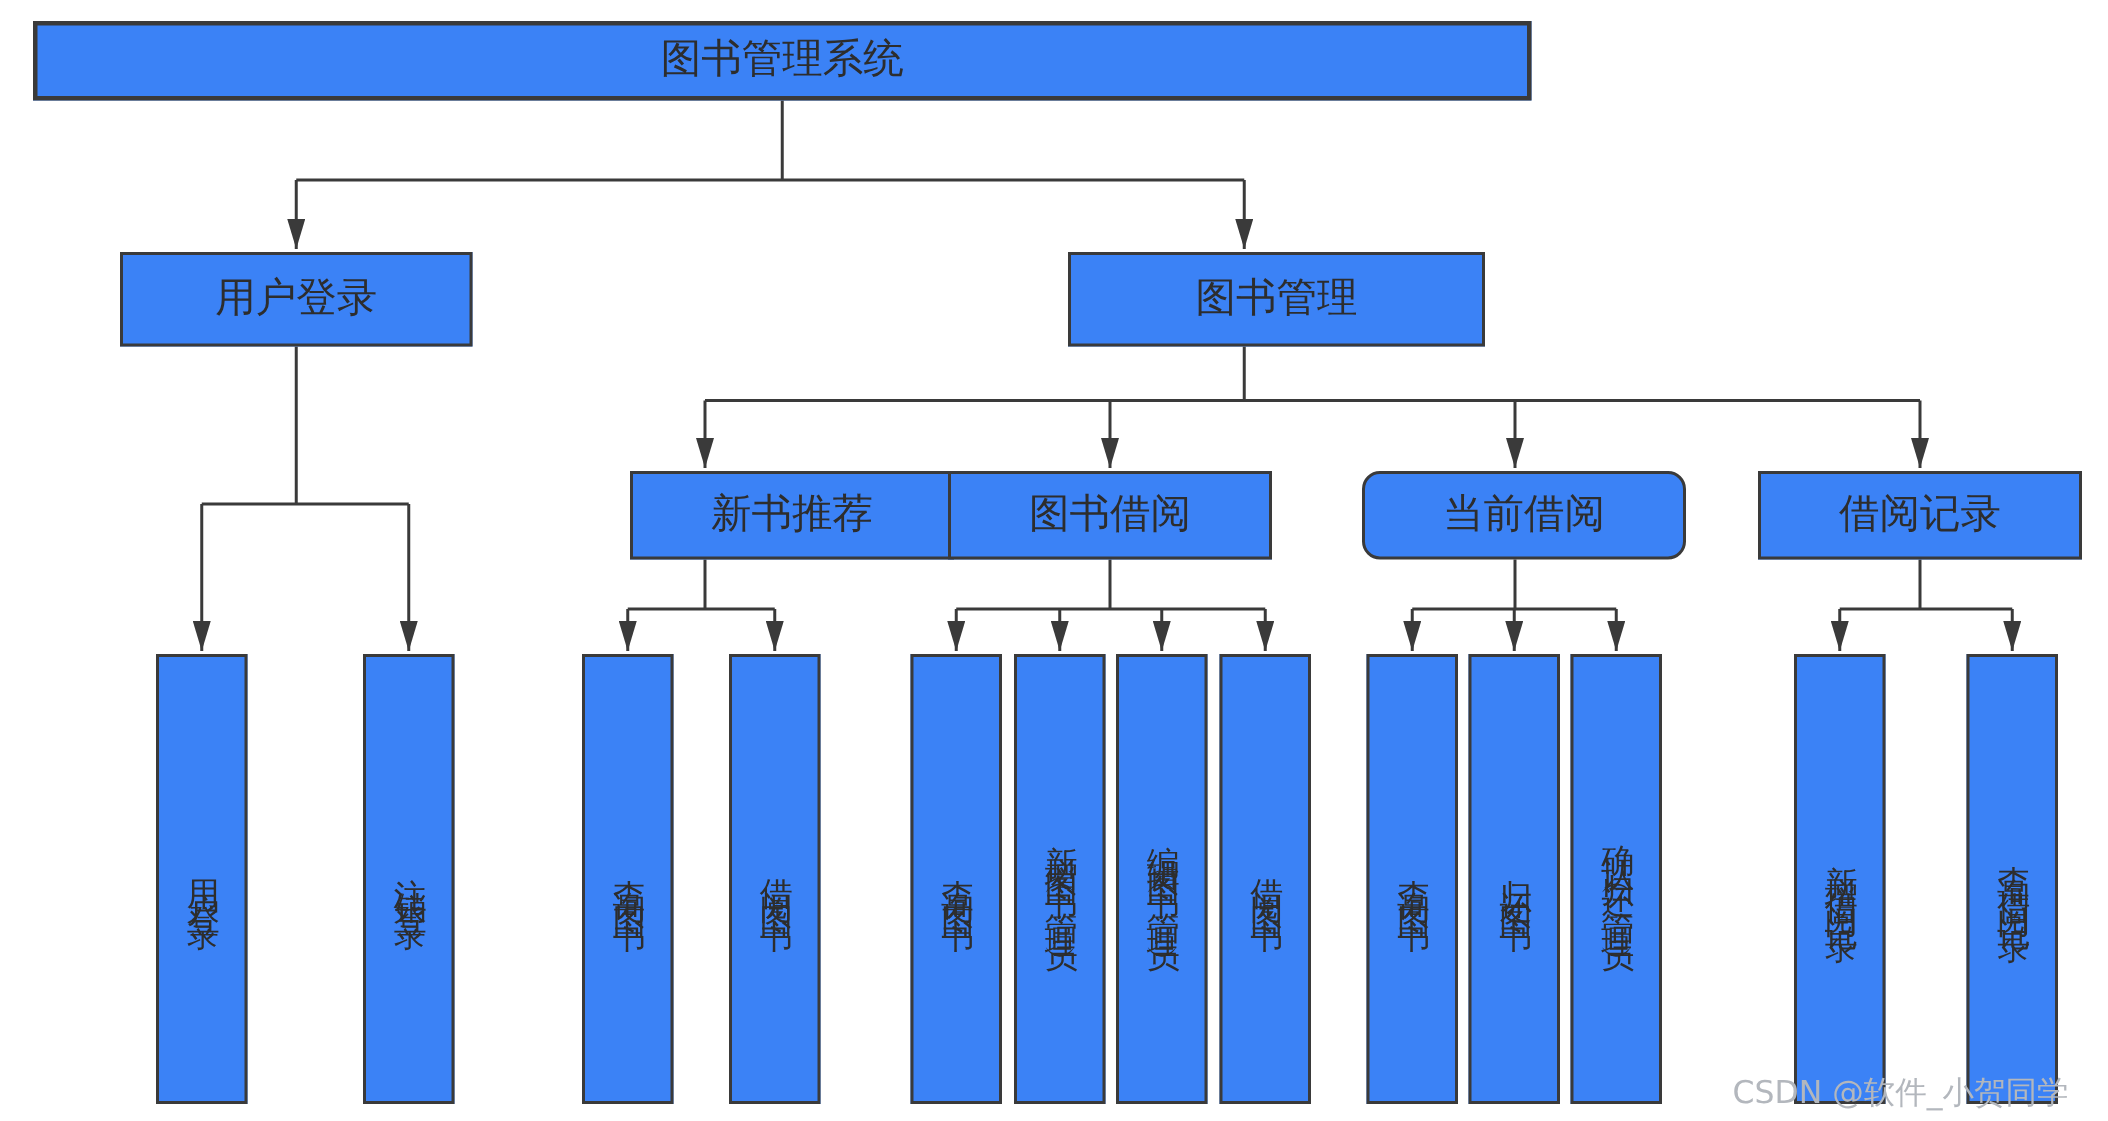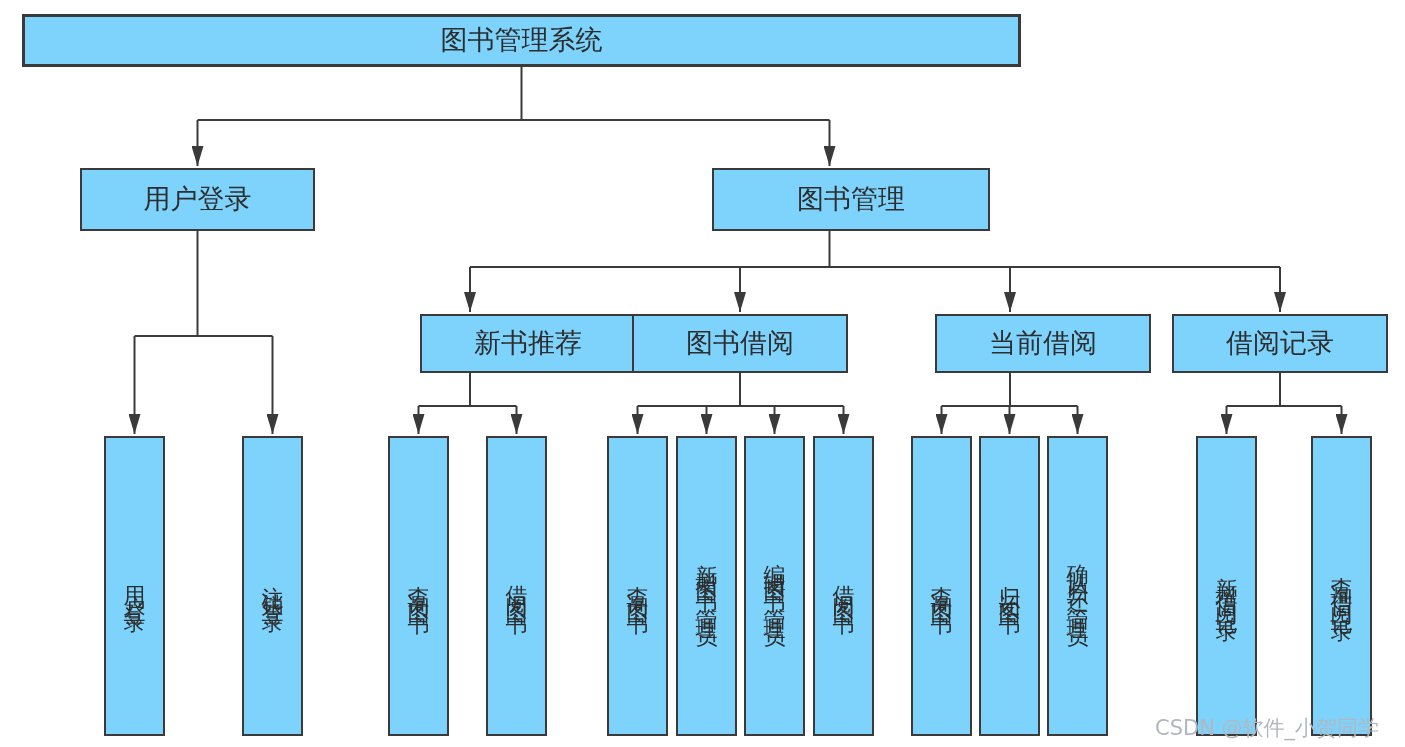--- a/index.html
+++ b/index.html
@@ -14,33 +14,33 @@
   svg.connectors {
     position: absolute;
     left: 0; top: 0;
     width: 1405px; height: 747px;
     display: block;
   }
   svg.connectors line { stroke: #3a3a3a; stroke-width: 2; }
   .node {
     position: absolute;
     box-sizing: border-box;
-    background: #7dd3fc;
+    background: #3b82f6;
     border: 2px solid #3a3a3a;
     display: flex;
     align-items: center;
     justify-content: center;
     color: #2d2d2d;
   }
   .hlabel { font-size: 27px; line-height: 1.2; white-space: nowrap; }
   .root  { left: 22px;  top: 14px;  width: 999px; height: 53px; border-width: 3px; }
   .l2a   { left: 80px;  top: 168px; width: 235px; height: 63px; }
   .l2b   { left: 712px; top: 168px; width: 278px; height: 63px; }
   .l3    { top: 314px; width: 216px; height: 59px; }
-  .l3a { left: 372px; margin-left: 48px; }  .l3b { left: 632px; justify-content: center; }  .l3c { left: 935px; }  .l3d { left: 1172px; }
+  .l3a { left: 372px; margin-left: 48px; }  .l3b { left: 632px; justify-content: center; }  .l3c { left: 908px; border-radius: 12px; }  .l3d { left: 1172px; }
   .leaf  { top: 436px; width: 61px; height: 300px; }
   .vlabel {
     writing-mode: vertical-rl;
     text-orientation: mixed;
     font-size: 22px;
     letter-spacing: 9px;
     line-height: 1;
     color: #2d2d2d;
   }
   

